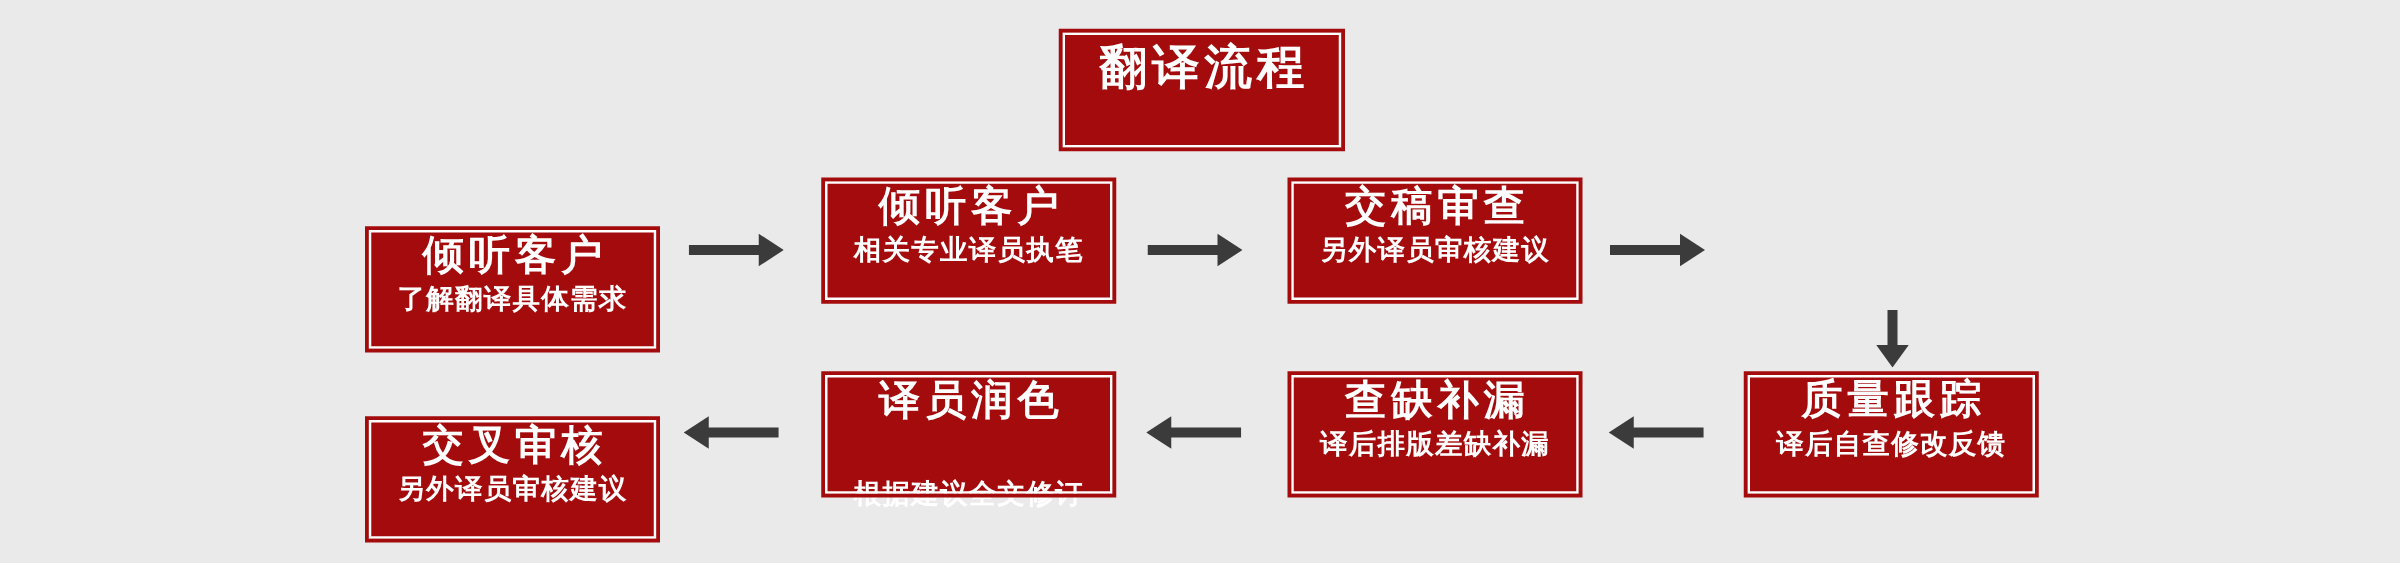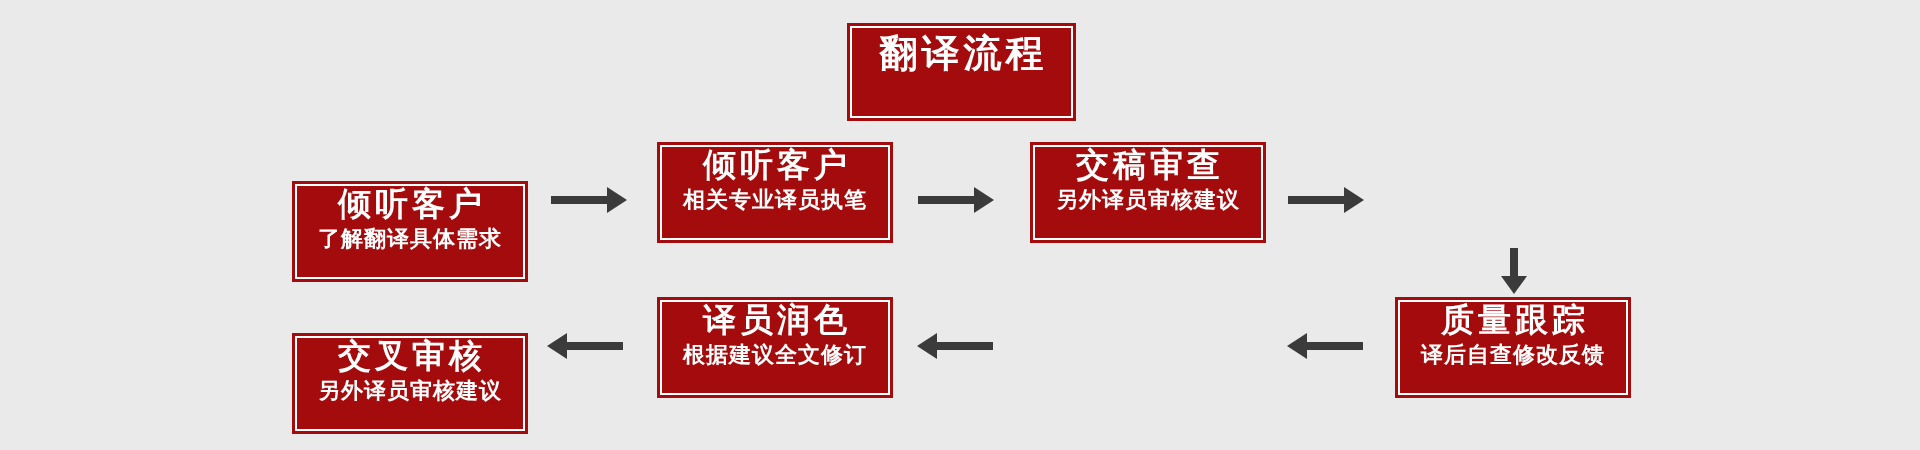--- a/index.html
+++ b/index.html
@@ -43,21 +43,21 @@
     white-space:nowrap;
   }
   
   .b1{left:295px;top:145px;margin-top:39px;}
   .b2{left:660px;top:145px;}
   .b3{left:1033px;top:145px;}
   .b4{left:1398px;top:145px;}
   
   .b5{left:1398px;top:300px;font-family:Liberation Serif, serif;}
   .b6{left:1033px;top:300px;}
-  .b7{left:660px;top:300px;}
+  .b7{left:660px;top:300px;gap:40px;}
   .b8{left:295px;top:300px;margin-top:36px;}
   .arrow{position:absolute;}
   .arrow svg{display:block;}
   .ar1{left:551px;top:184px;}
   .ar2{left:918px;top:184px;}
   .ar3{left:1288px;top:184px;}
   .ad1{left:1498px;top:248px;}
   .al1{left:1287px;top:330px;}
   .al2{left:917px;top:330px;}
   .al3{left:547px;top:330px;}
@@ -80,20 +80,24 @@
     <div class="sub">相关专业译员执笔</div>
   </div>
   <div class="rbox step b3">
     <div class="head">交稿审查</div>
     <div class="sub">另外译员审核建议</div>
   </div>
 
   <div class="rbox step b5">
     <div class="head">质量跟踪</div>
     <div class="sub">译后自查修改反馈</div>
+  </div>
+  <div class="rbox step b6">
+    <div class="head">查缺补漏</div>
+    <div class="sub">译后排版差缺补漏</div>
   </div>
   <div class="rbox step b7">
     <div class="head">译员润色</div>
     <div class="sub">根据建议全文修订</div>
   </div>
   <div class="rbox step b8">
     <div class="head">交叉审核</div>
     <div class="sub">另外译员审核建议</div>
   </div>
 

